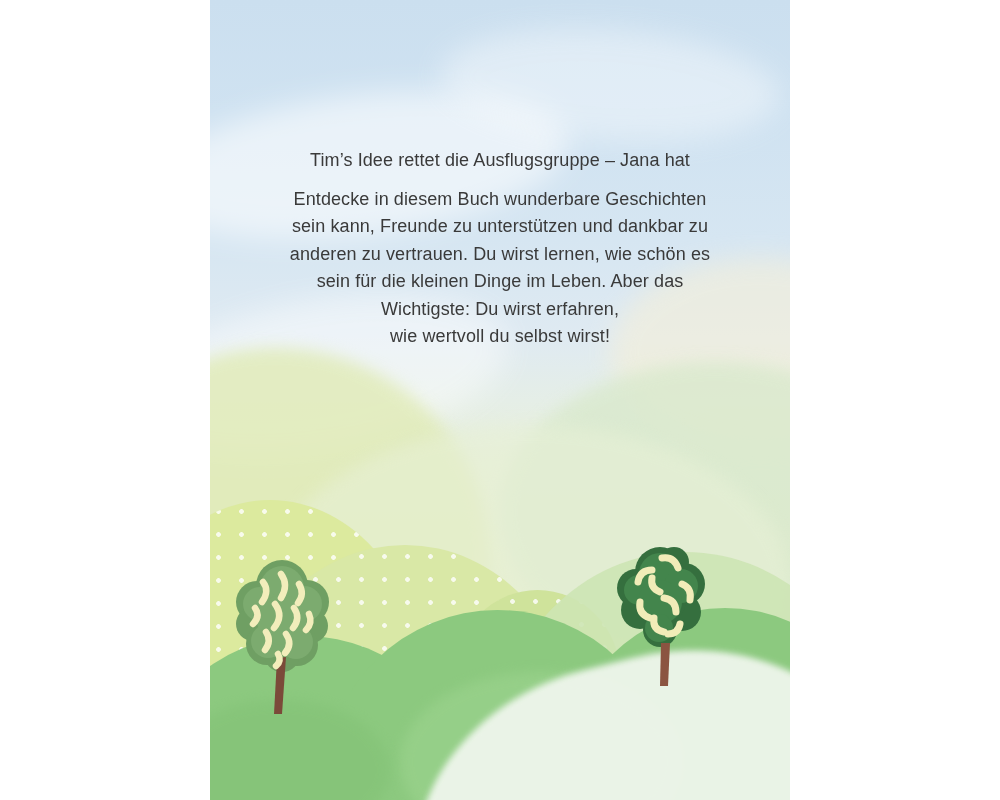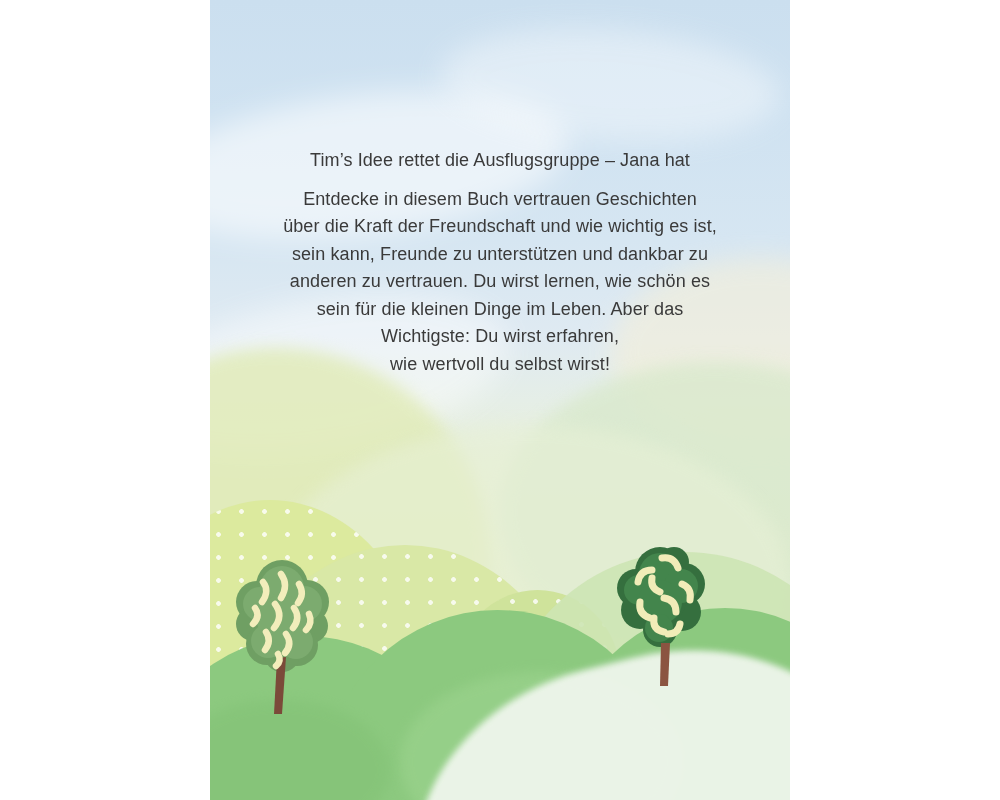--- a/index.html
+++ b/index.html
@@ -178,22 +178,21 @@
         <path d="M58 94 q10 0 12 -10"></path>
         <path d="M42 38 q-2 10 8 14"></path>
       </g>
     </svg>
 
     <div class="text-block">
       <div class="para">
         <div class="line">Tim’s Idee rettet die Ausflugsgruppe – Jana hat</div>
       </div>
       <div class="para">
-        <div class="line">Entdecke in diesem Buch vertrauen Geschichten</div>
-        <div class="line">über die Kraft der Freundschaft und wie wichtig es ist,</div>
+        <div class="line">Entdecke in diesem Buch wunderbare Geschichten</div>
         <div class="line">sein kann, Freunde zu unterstützen und dankbar zu</div>
         <div class="line">anderen zu vertrauen. Du wirst lernen, wie schön es</div>
         <div class="line">sein für die kleinen Dinge im Leben. Aber das</div>
         <div class="line">Wichtigste: Du wirst erfahren,</div>
         <div class="line">wie wertvoll du selbst wirst!</div>
       </div>
     </div>
 
   </div>
 </div>

